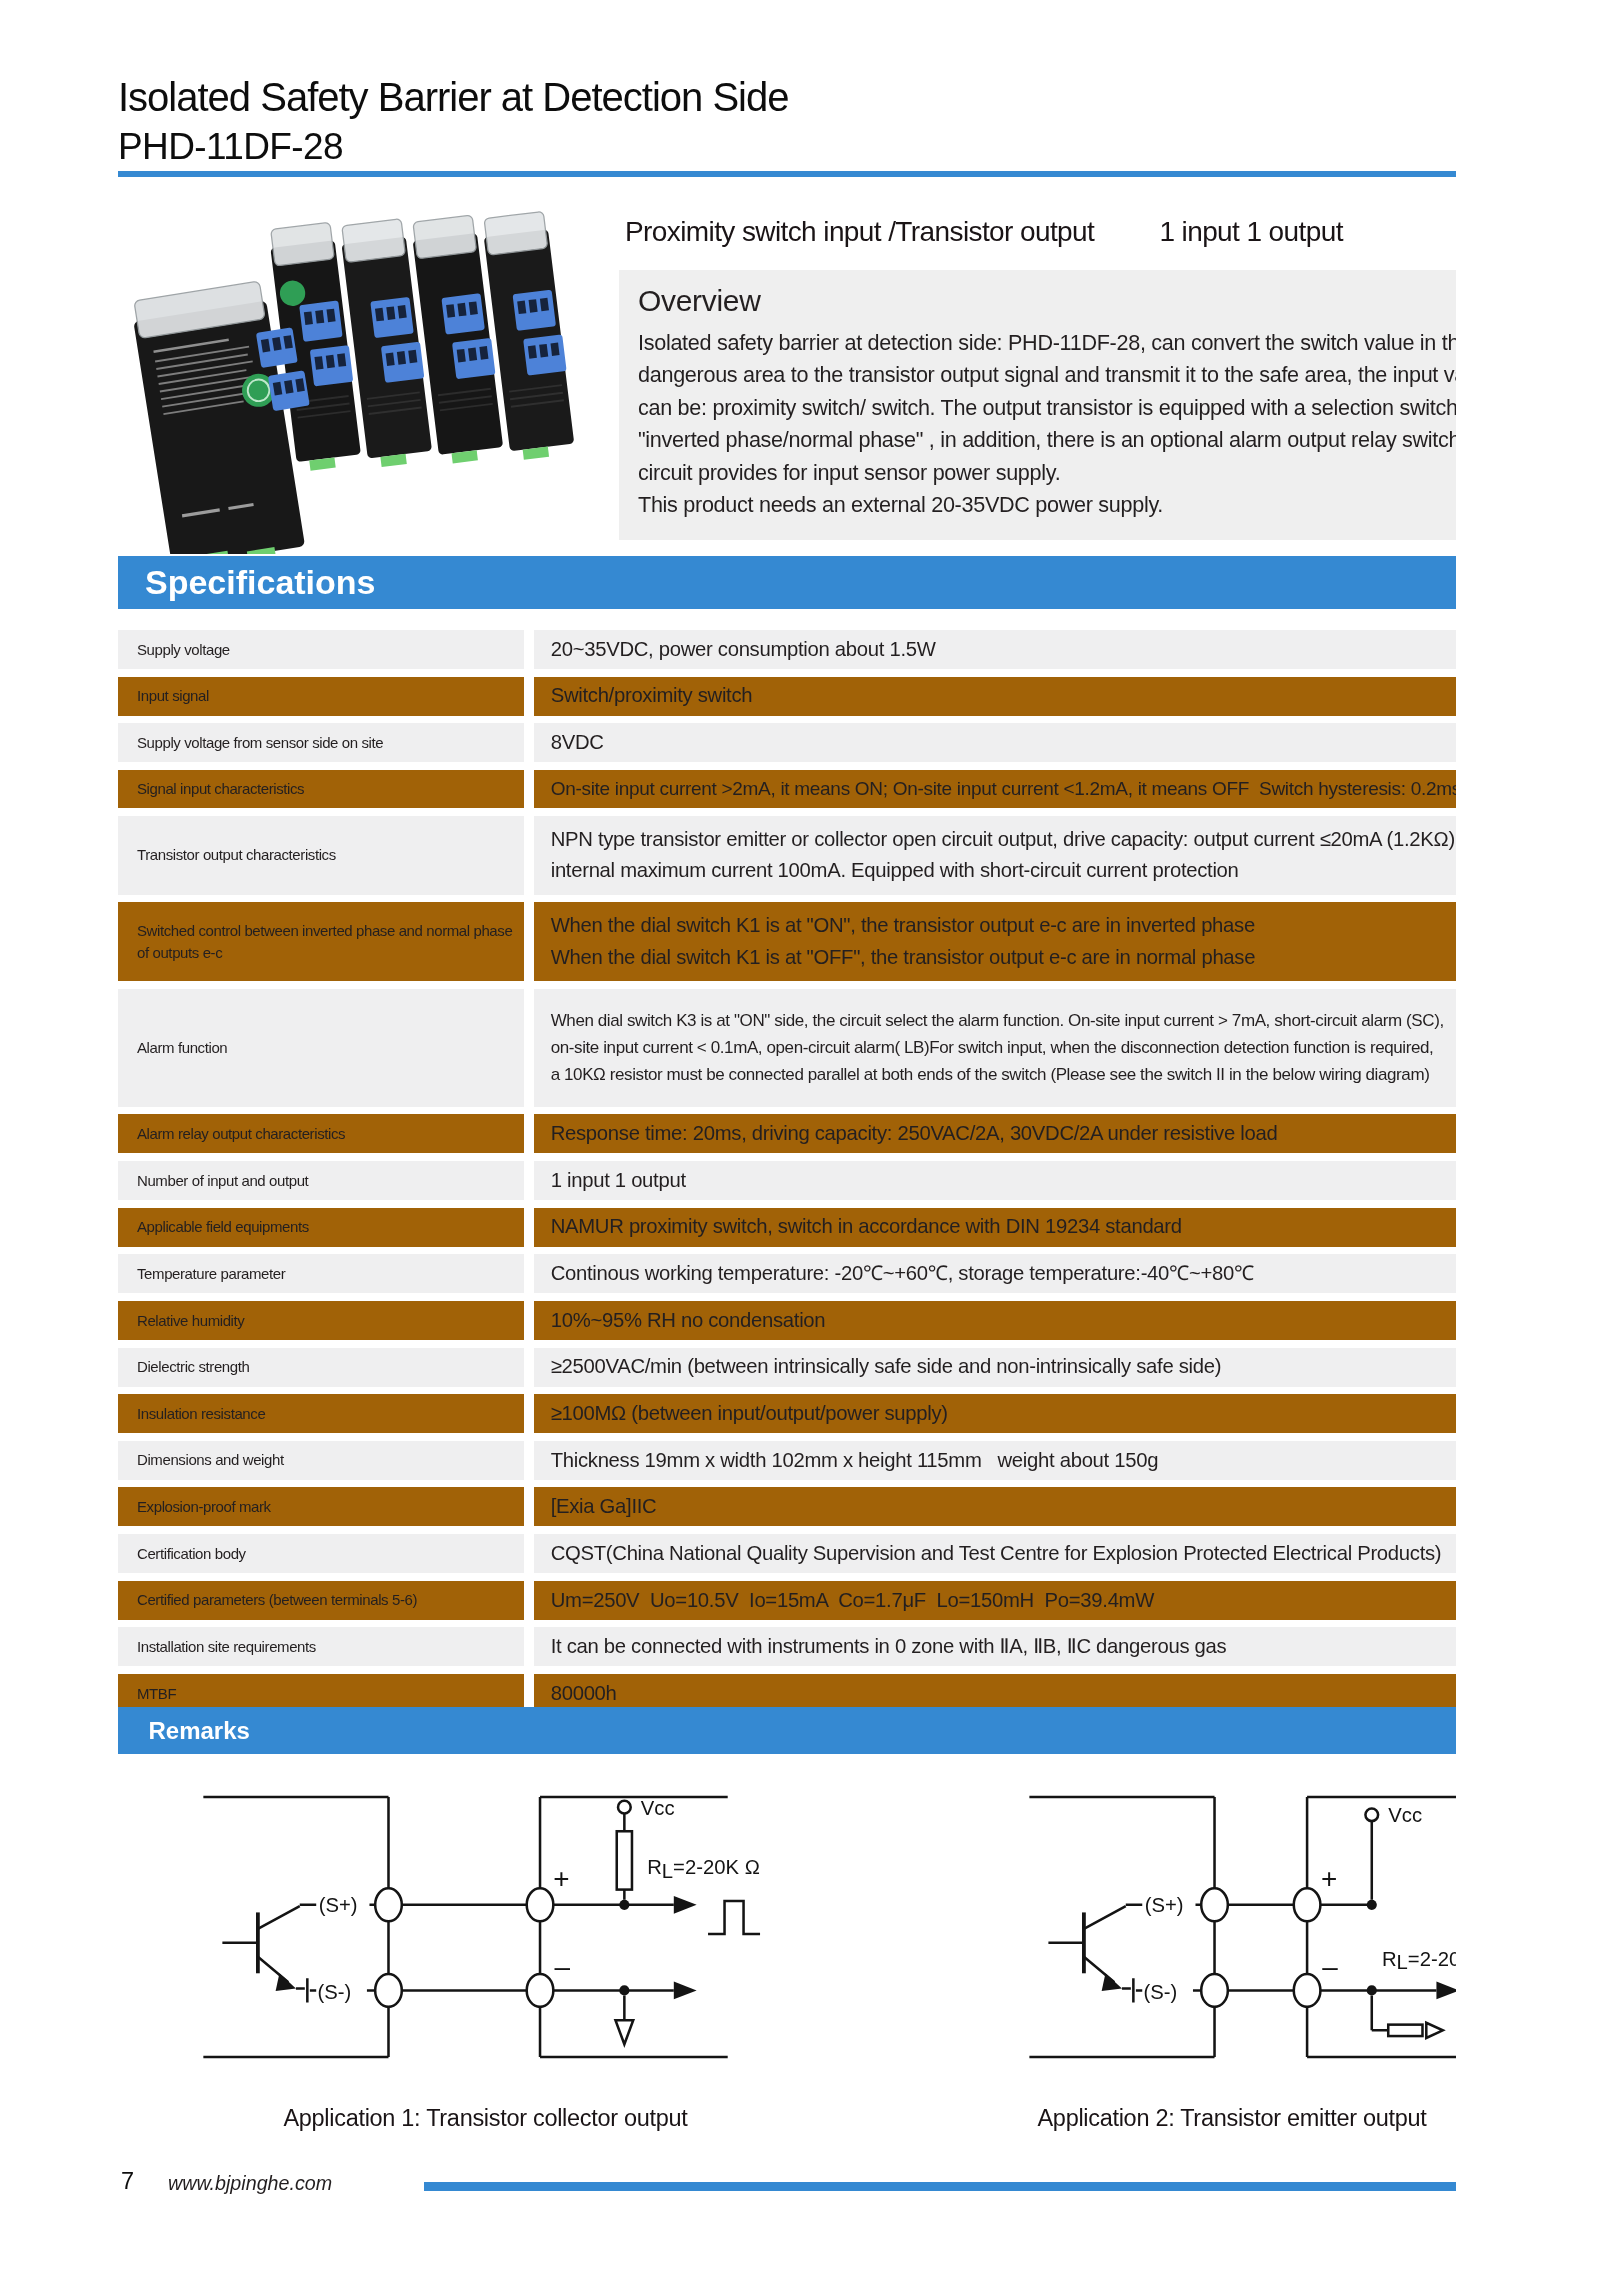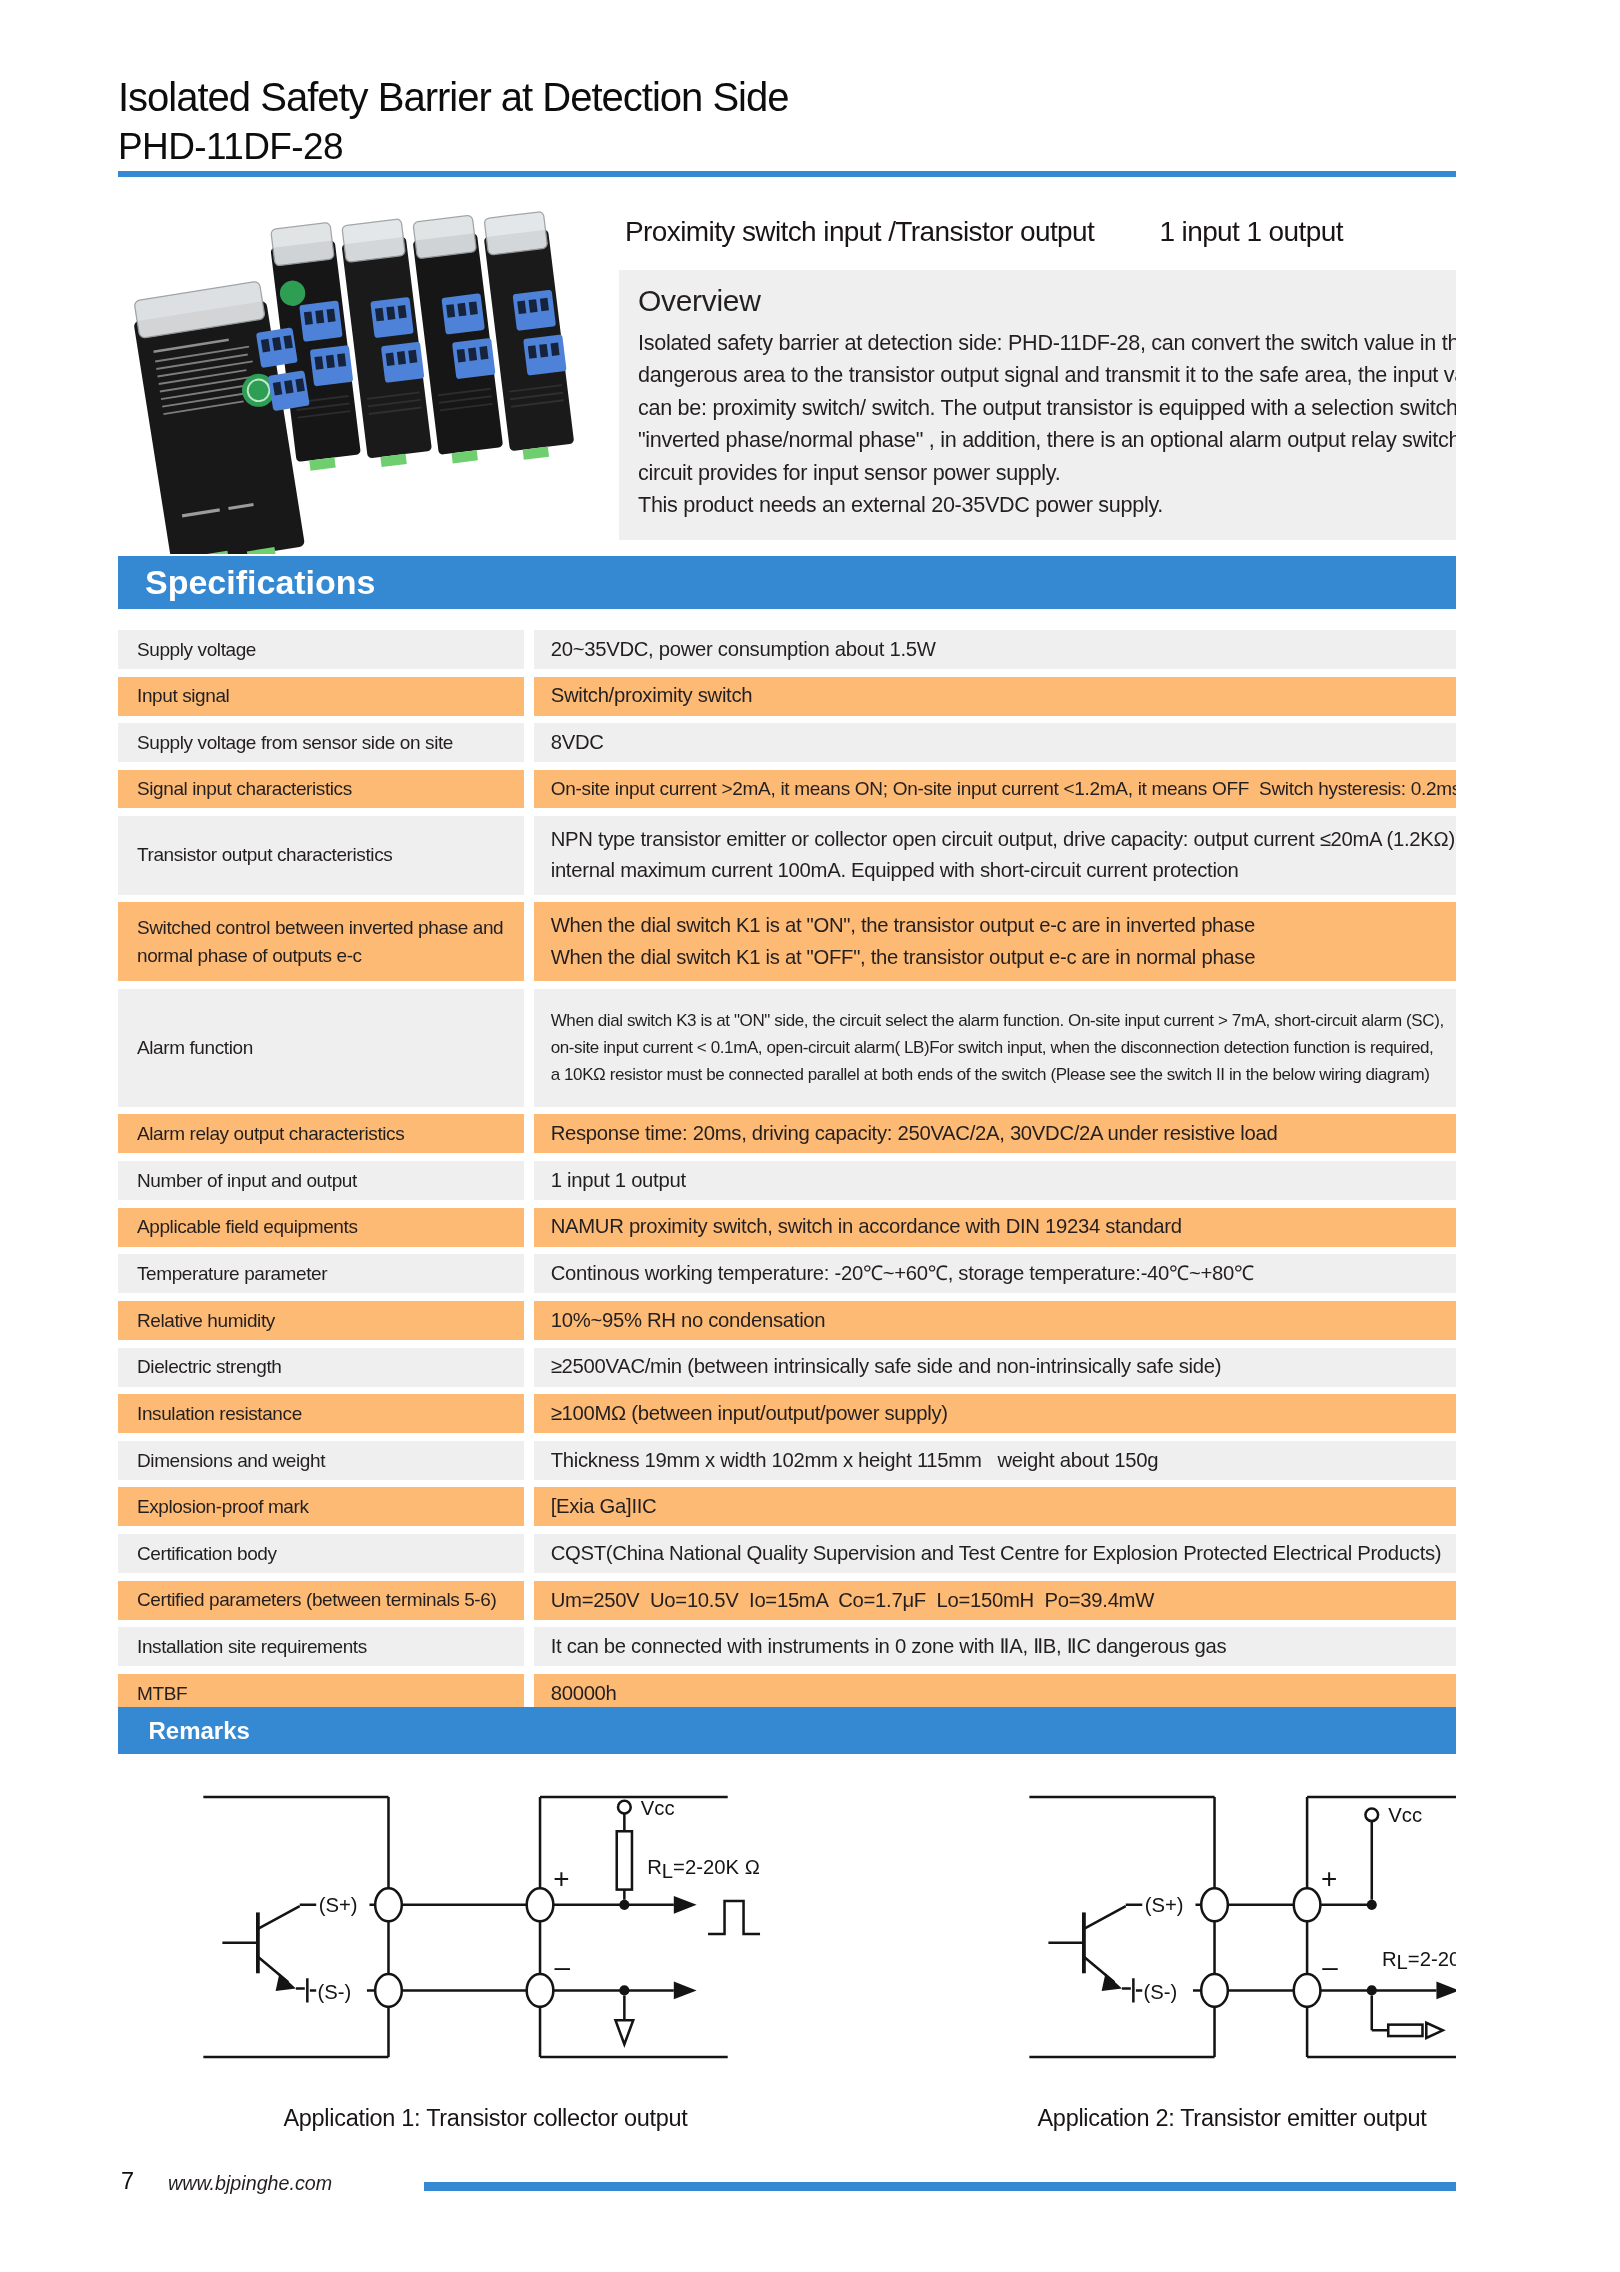--- a/index.html
+++ b/index.html
@@ -29,25 +29,25 @@
   #specbar{top:556px;height:53px;font-size:34px;padding-left:27px;box-sizing:border-box;}
   #remarksbar{top:1707px;height:47px;font-size:24px;padding-left:30.5px;box-sizing:border-box;}
 
   
   #spectable{position:absolute;left:118px;top:630px;width:1412px;display:flex;flex-direction:column;gap:7.6px;}
   .row{display:flex;gap:10.2px;}
   .row.s1{min-height:38px;}
   .row.s2{min-height:79px;}
   .row.s3{min-height:118px;}
   .row .lab{width:406px;flex:0 0 406px;box-sizing:border-box;padding:3.8px 6.3px 3.8px 19px;
-            display:flex;align-items:center;font-size:19px;letter-spacing:-0.4px;line-height:1.45;}
+            display:flex;align-items:center;font-size:15px;letter-spacing:-0.4px;line-height:1.45;}
   .row .val{flex:1;box-sizing:border-box;padding:3.8px 9px 3.8px 16.5px;display:flex;align-items:center;
             font-size:20.3px;letter-spacing:-0.3px;line-height:1.55;white-space:pre-wrap;}
   .row.light .lab,.row.light .val{background:#efeff0;}
-  .row.dark .lab,.row.dark .val{background:#fdba74;}
+  .row.dark .lab,.row.dark .val{background:#a16207;}
   .val.sm{font-size:19px;}
   .val.xs{font-size:17px;letter-spacing:-0.4px;line-height:1.6;}
 
   
   #diag1{position:absolute;left:203px;top:1778px;width:565px;height:298px;}
   #diag2{position:absolute;left:1029px;top:1778px;width:508px;height:298px;}
   svg .wire{stroke:#141414;stroke-width:4;fill:none;}
   svg .thick{stroke:#141414;stroke-width:6;fill:none;}
   svg .fillb{fill:#141414;stroke:none;}
   svg .open{fill:#ffffff;stroke:#141414;stroke-width:4;}

